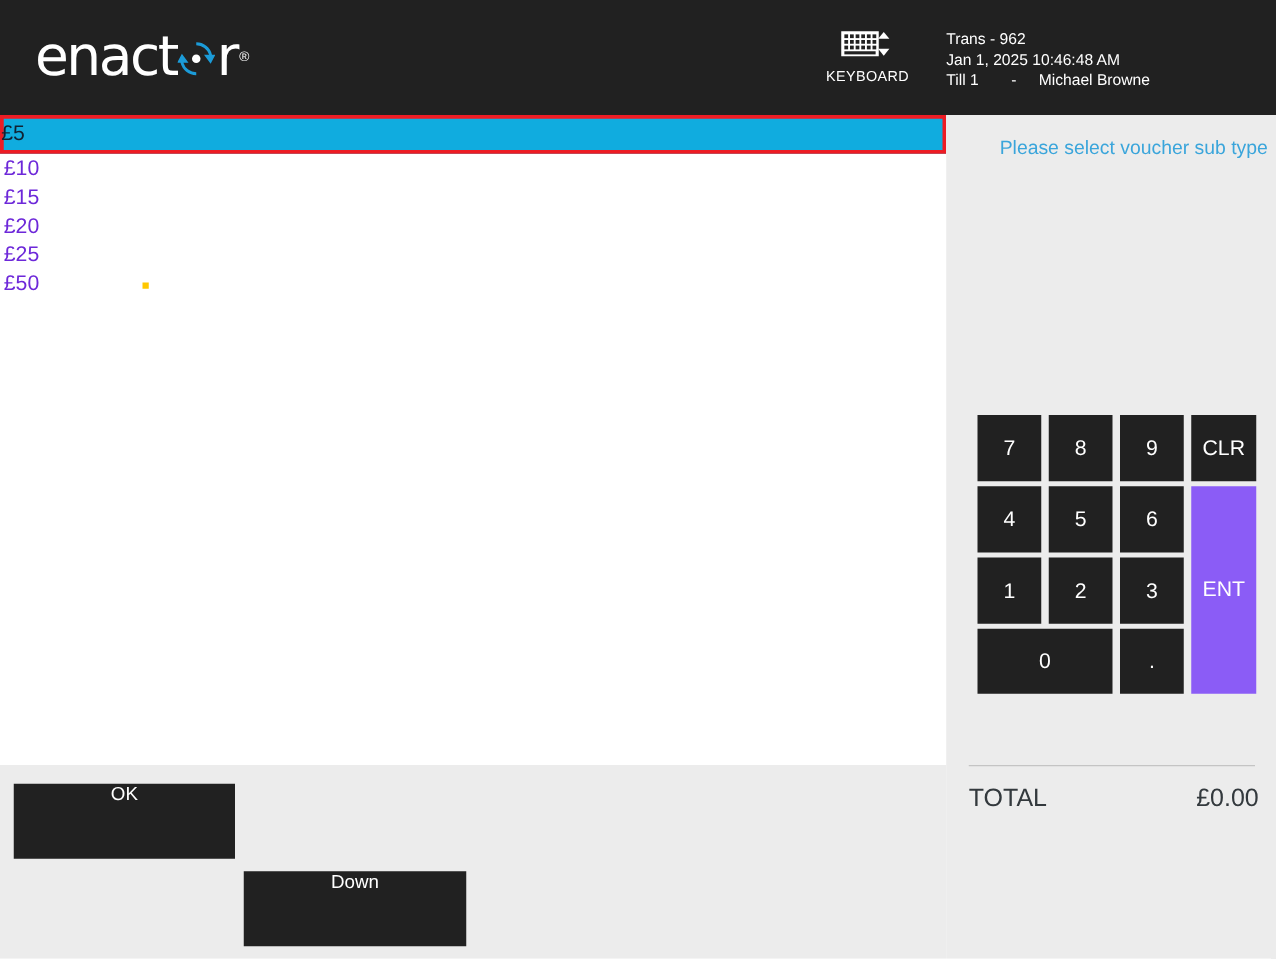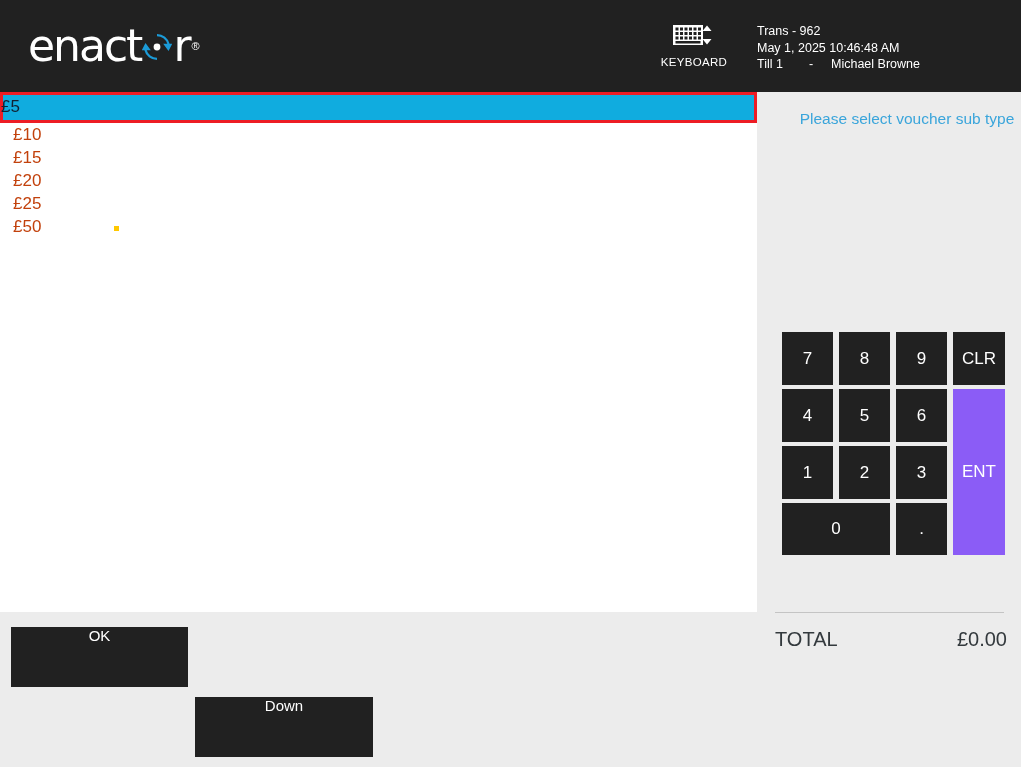--- a/index.html
+++ b/index.html
@@ -81,22 +81,22 @@
     position: absolute; left: 0; top: 92px;
     width: 757px; height: 520px;
     background: #ffffff;
     overflow: hidden;
   }
   .list-row {
     position: relative;
     height: 23px;
     line-height: 23px;
     font-size: 17px;
-    color: #c2410c;
-    padding-left: 13px;
+    color: #6d28d9;
+    padding-left: 3px;
     cursor: pointer;
     white-space: nowrap;
   }
   .list-row.selected {
     background: #10ACDF;
     color: #123;
     border: 3px solid #ED1C24;
     height: 31px;
     line-height: 25px;
     padding-left: 0px;
@@ -238,21 +238,21 @@
           </g>
           <polygon points="35,3.5 39.5,9 30.5,9" fill="#ffffff"></polygon>
           <polygon points="35,22.5 39.5,17 30.5,17" fill="#ffffff"></polygon>
         </svg>
       </span>
       <span class="kbd-label">KEYBOARD</span>
     </div>
 
     <div class="trans-info">
       <div>Trans - 962</div>
-      <div>May 1, 2025 10:46:48 AM</div>
+      <div>Jan 1, 2025 10:46:48 AM</div>
       <div class="line3">
         <span class="till">Till 1</span>
         <span class="dash">-</span>
         <span>Michael Browne</span>
       </div>
     </div>
   </div>
 
   <div class="list-panel">
     <div class="list-row selected">

